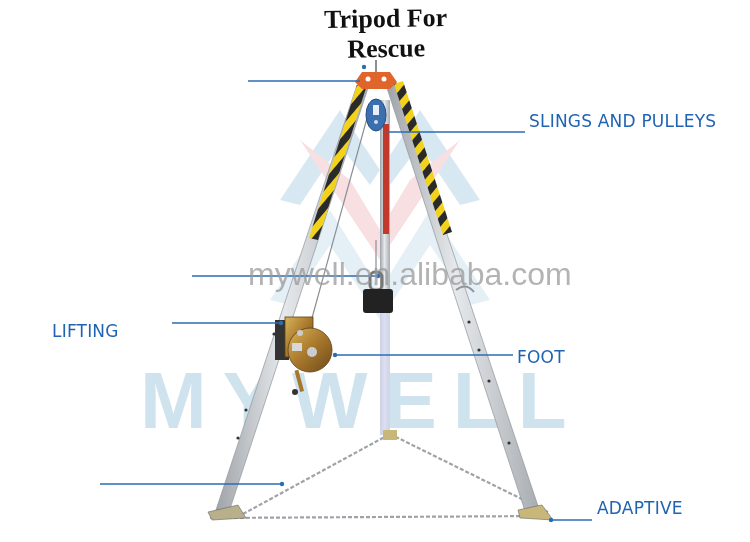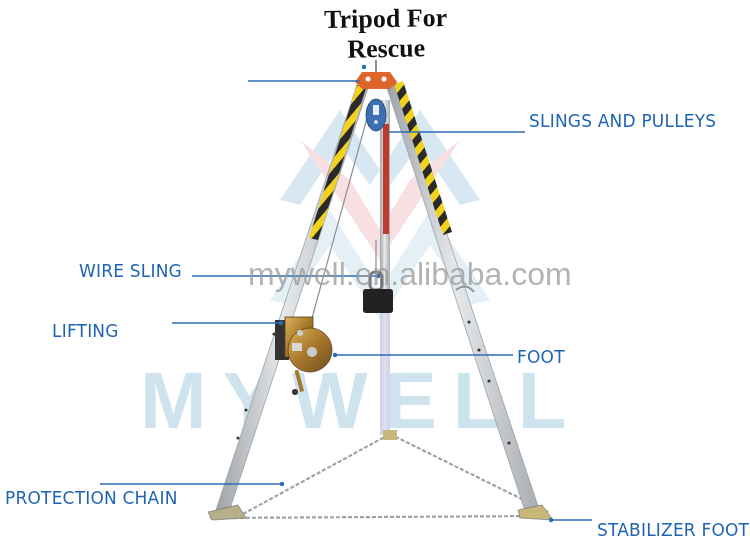--- a/index.html
+++ b/index.html
@@ -156,18 +156,16 @@
       <circle cx="282" cy="484" r="2.2"></circle>
       <circle cx="551" cy="520" r="2.2"></circle>
     </g>
   </svg>
 
   <div class="watermark-text" style="left:248px; top:256px;">mywell.en.alibaba.com</div>
 
   <div class="title">Tripod For Rescue</div>
 
   <div class="label" style="left:529px; top:110px;">SLINGS AND PULLEYS</div>
-  <div class="label" style="left:79px; top:260px;">WIRE SLING</div>
   <div class="label" style="left:52px; top:320px;">LIFTING</div>
   <div class="label" style="left:517px; top:346px;">FOOT</div>
-  <div class="label" style="left:5px; top:487px;">PROTECTION CHAIN</div>
-  <div class="label" style="left:597px; top:519px;">STABILIZER FOOT</div>
+  <div class="label" style="left:597px; top:497px;">ADAPTIVE</div>
 </div>
 
 </body></html>

